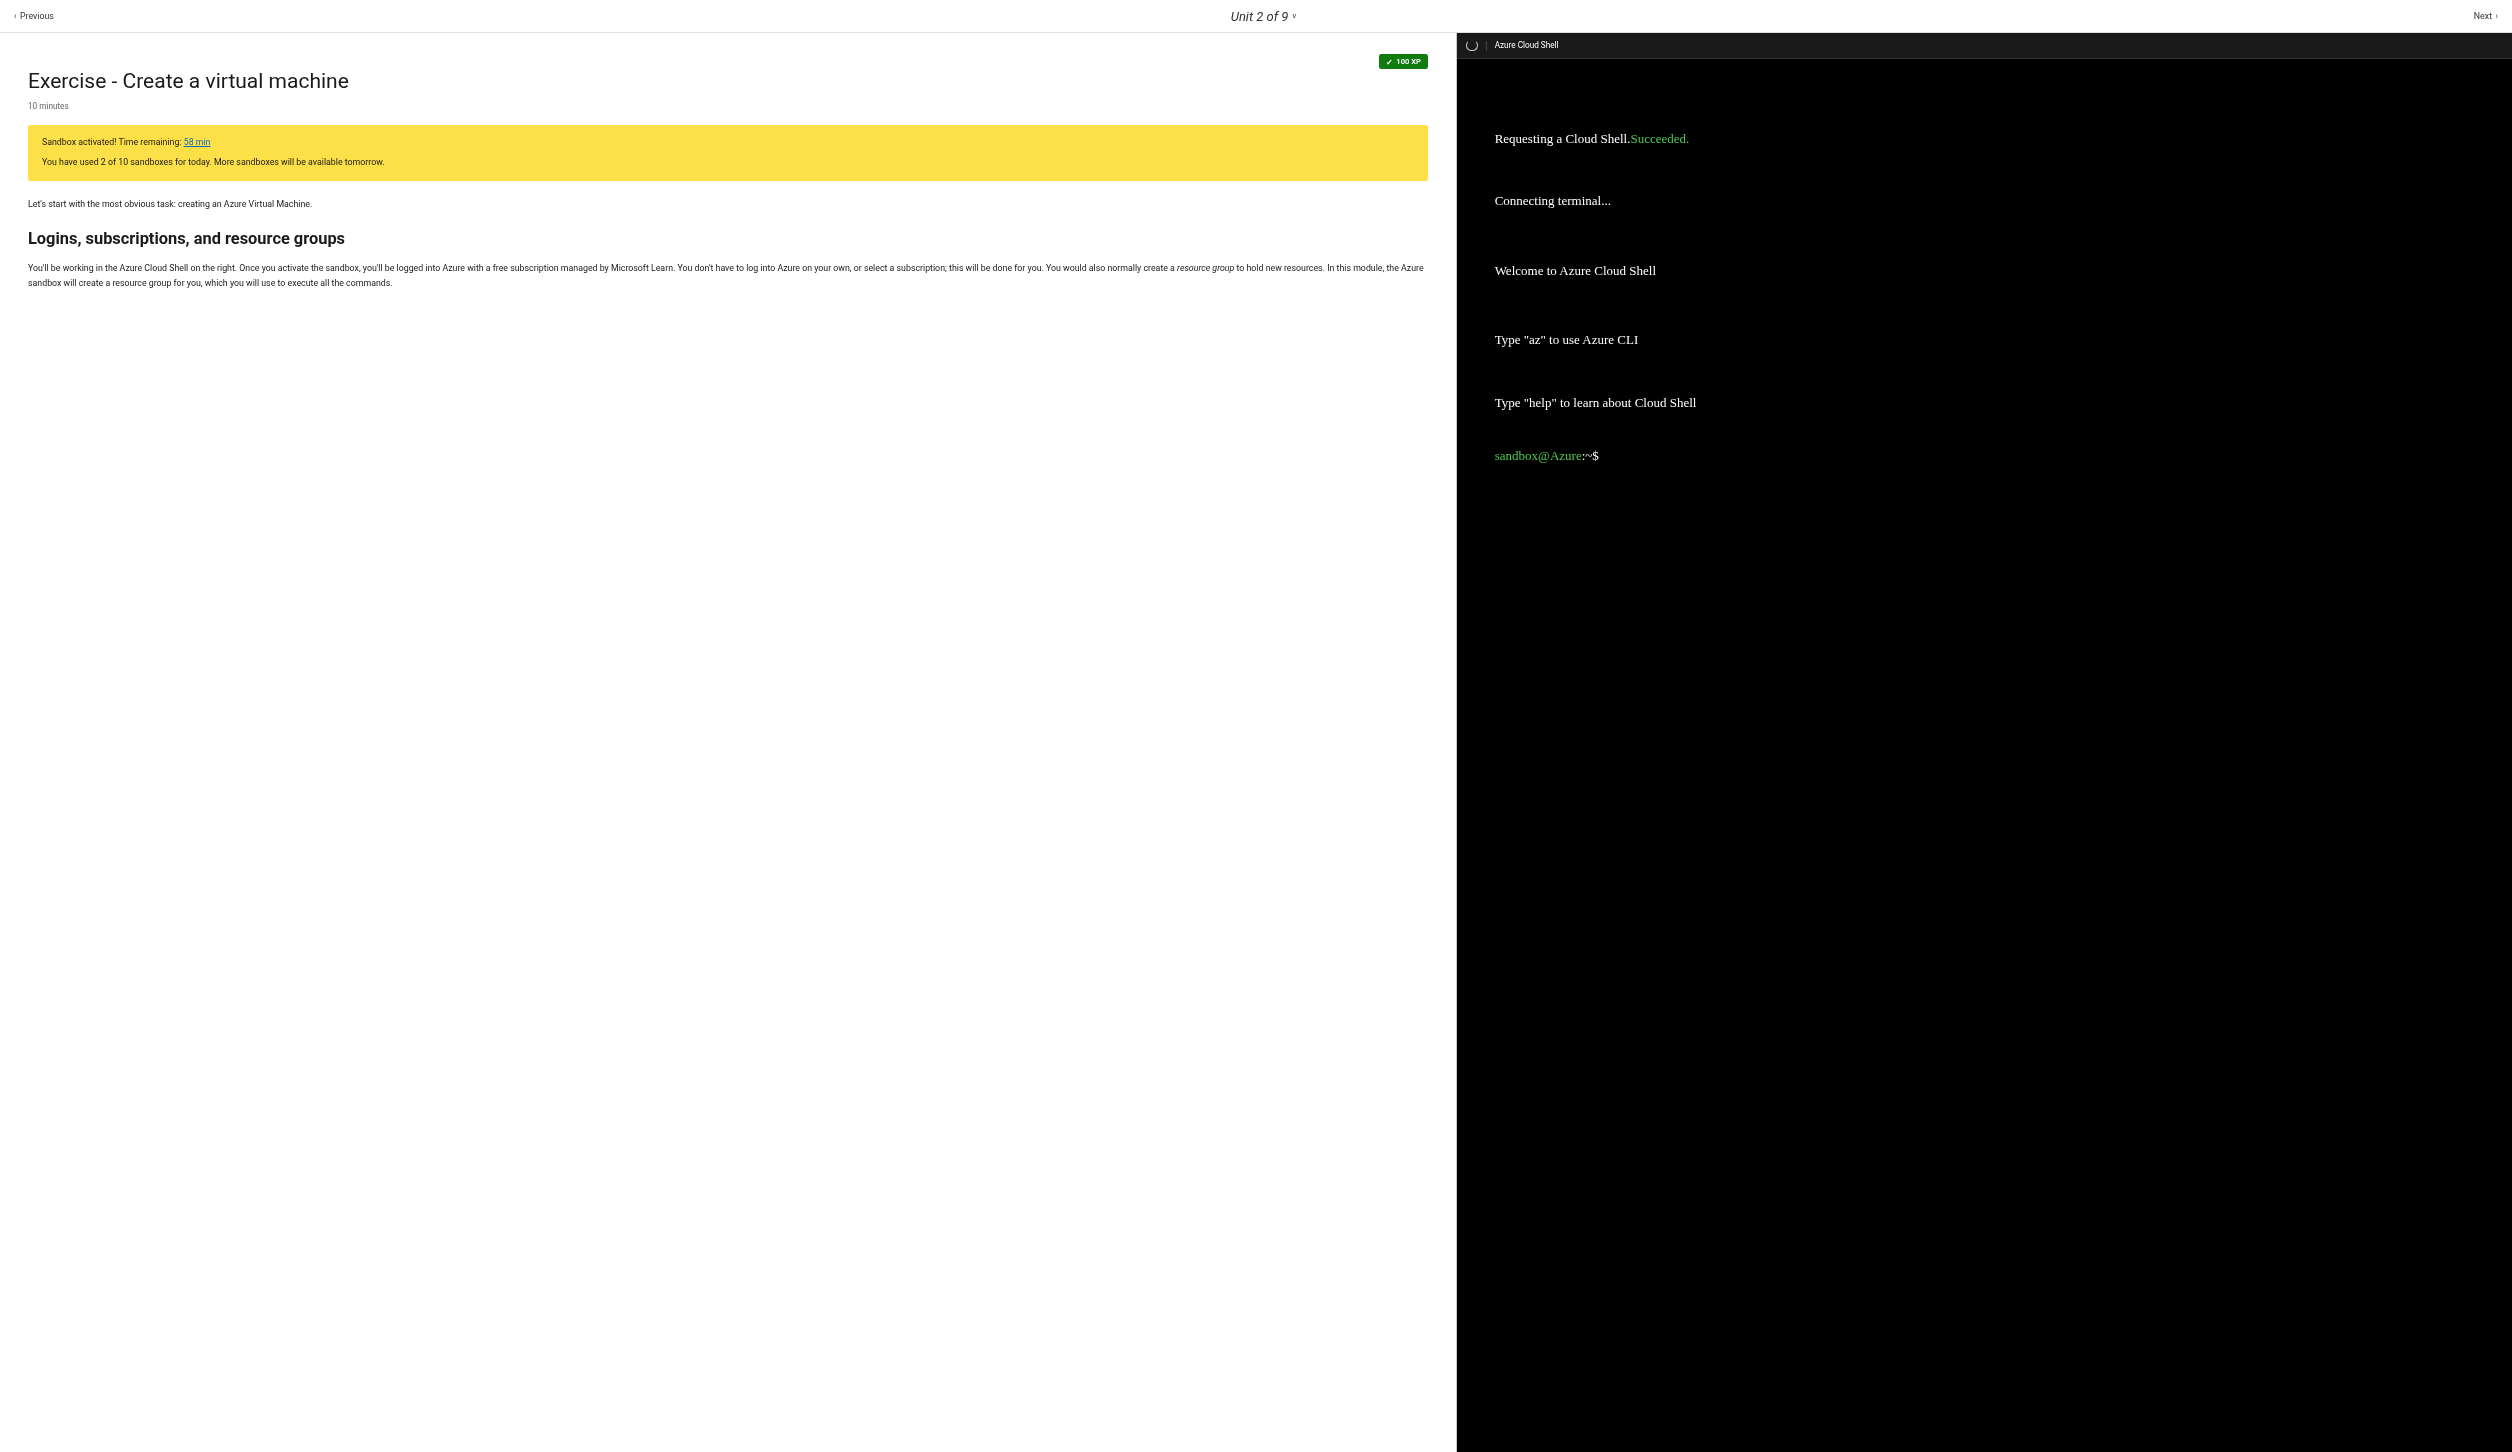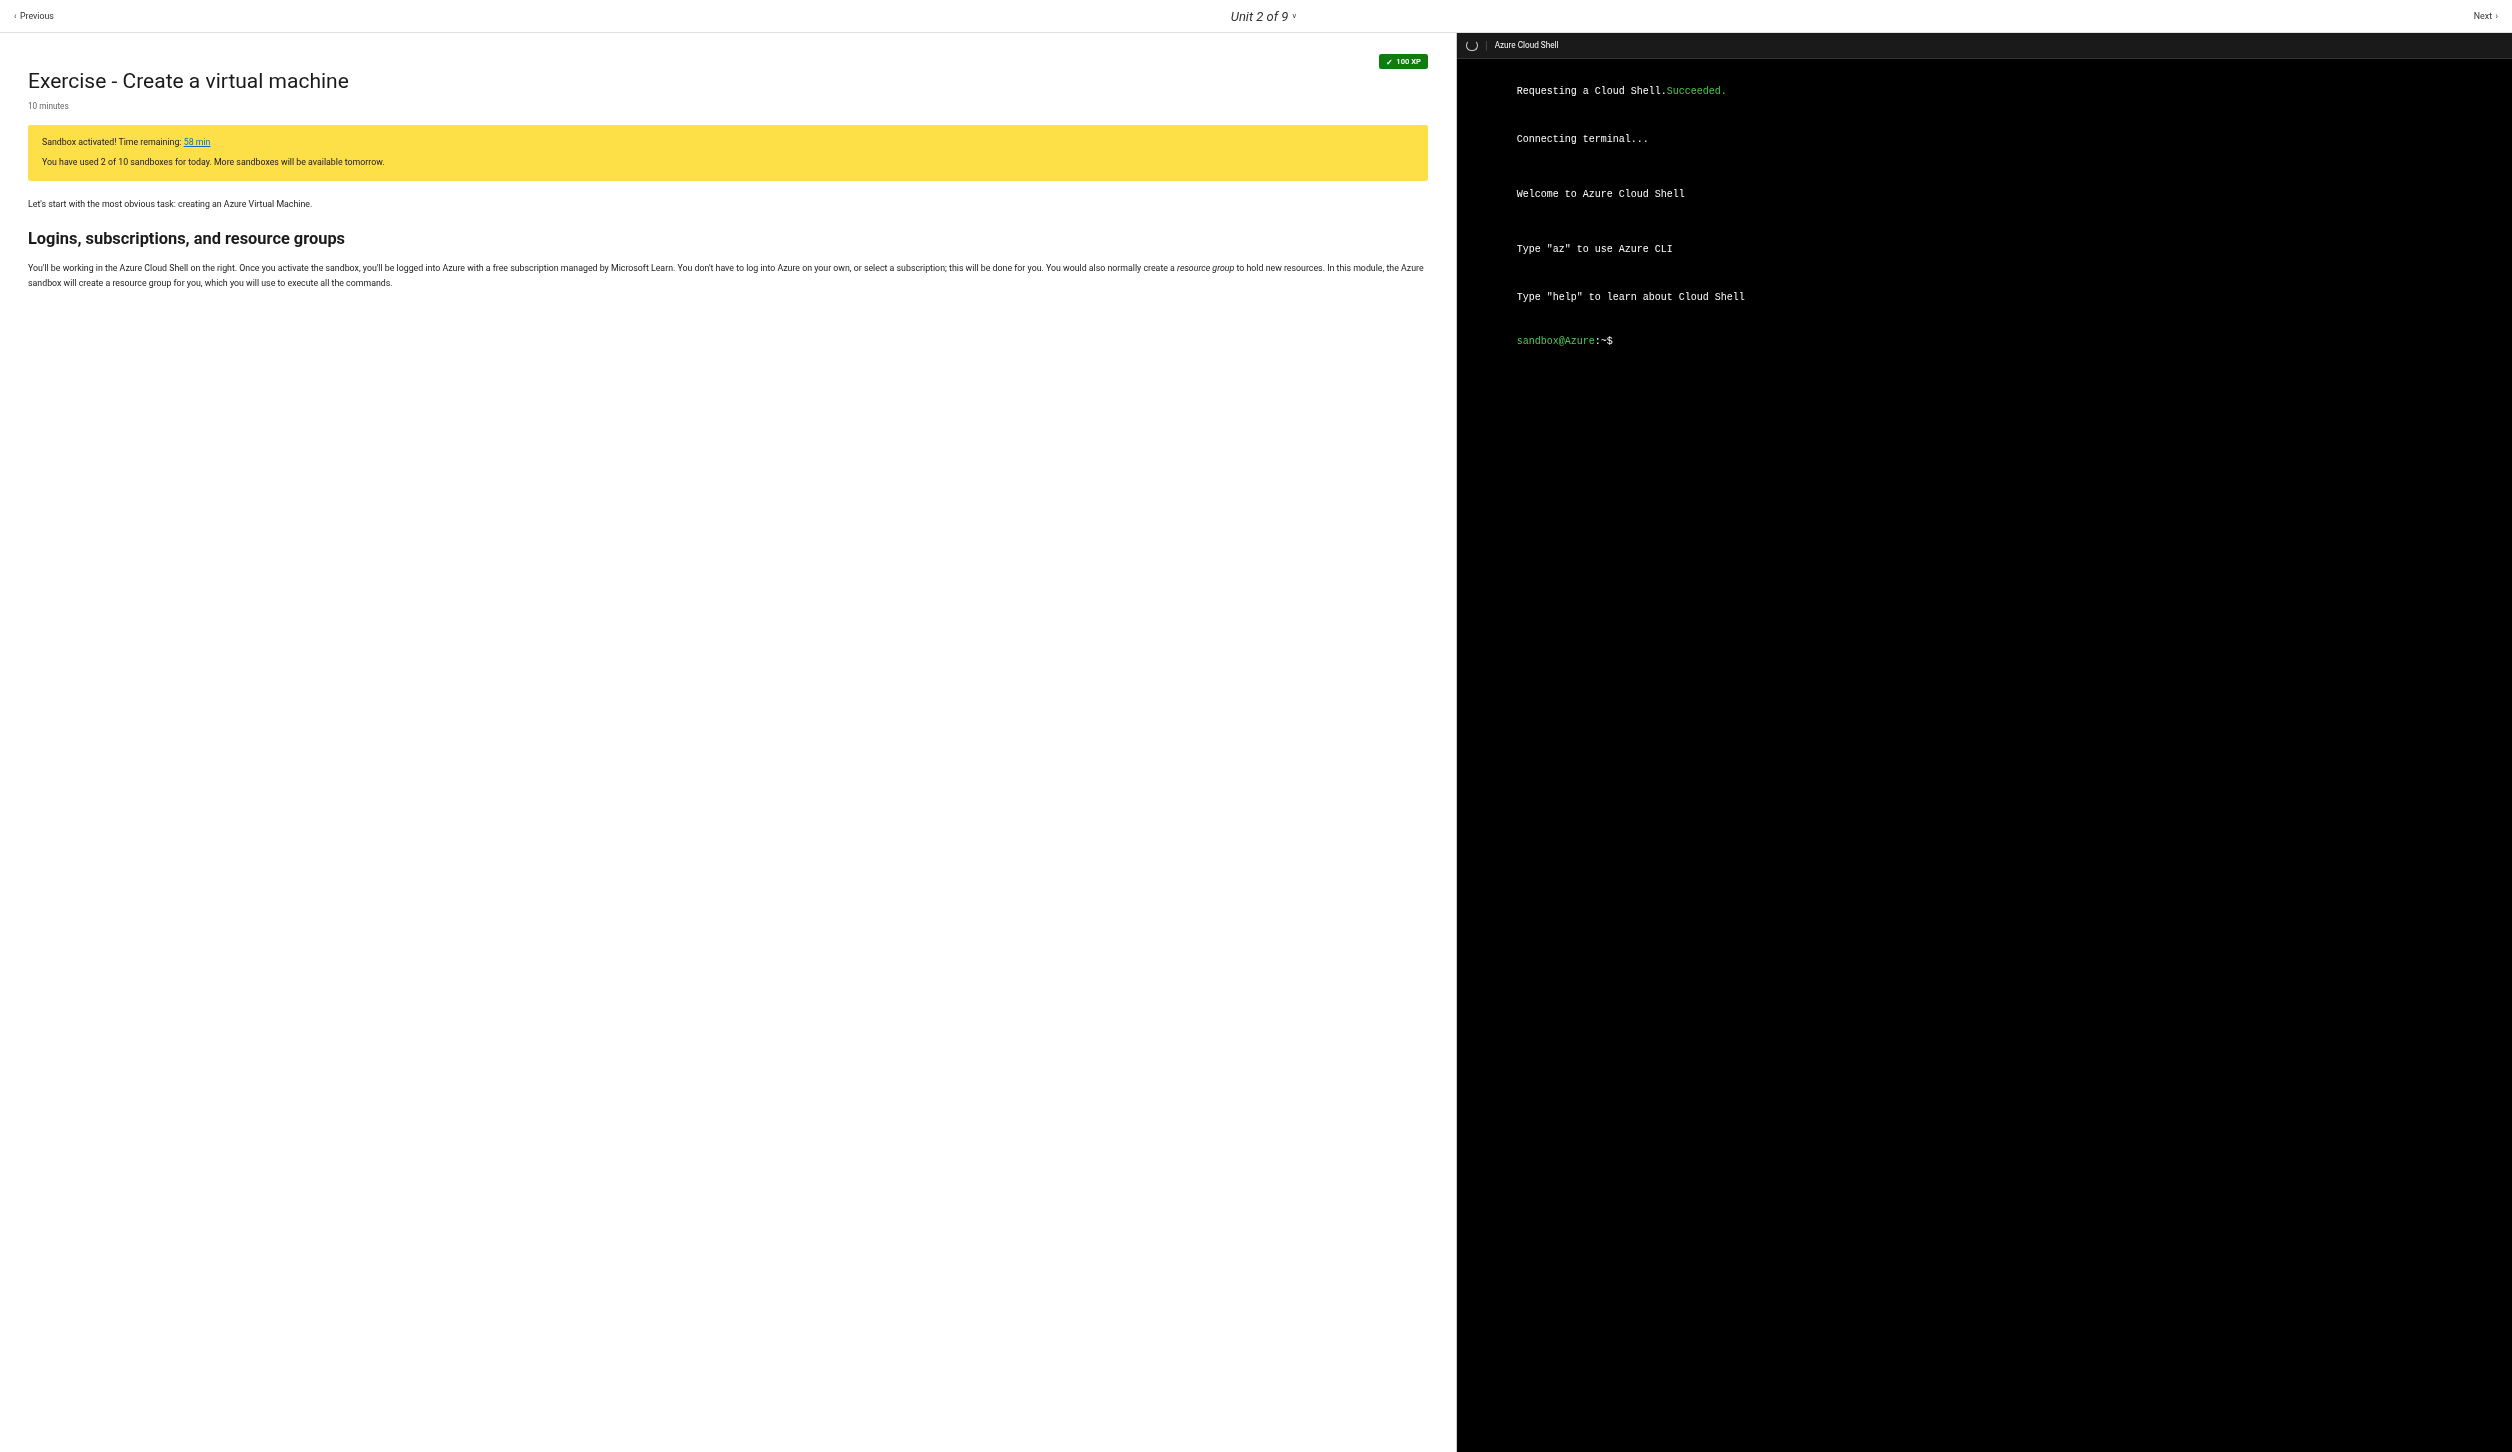--- a/index.html
+++ b/index.html
@@ -235,24 +235,25 @@
     .shell-title {
       color: #fff;
       font-size: 8.2px;
       font-weight: 400;
     }
 
     .shell-body {
       flex: 1;
       overflow-y: auto;
       padding: 9.4px 11.7px;
-      font-family: Liberation Mono, monospace;
-      font-size: 10px;
+      font-family: Liberation Serif, serif;
+      font-size: 13px;
       line-height: 1.6;
       color: #fff;
+      margin-top: 40px;
     }
 
     .shell-body::-webkit-scrollbar {
       width: 3.5px;
     }
     .shell-body::-webkit-scrollbar-track {
       background: #111;
     }
     .shell-body::-webkit-scrollbar-thumb {
       background: #444;

